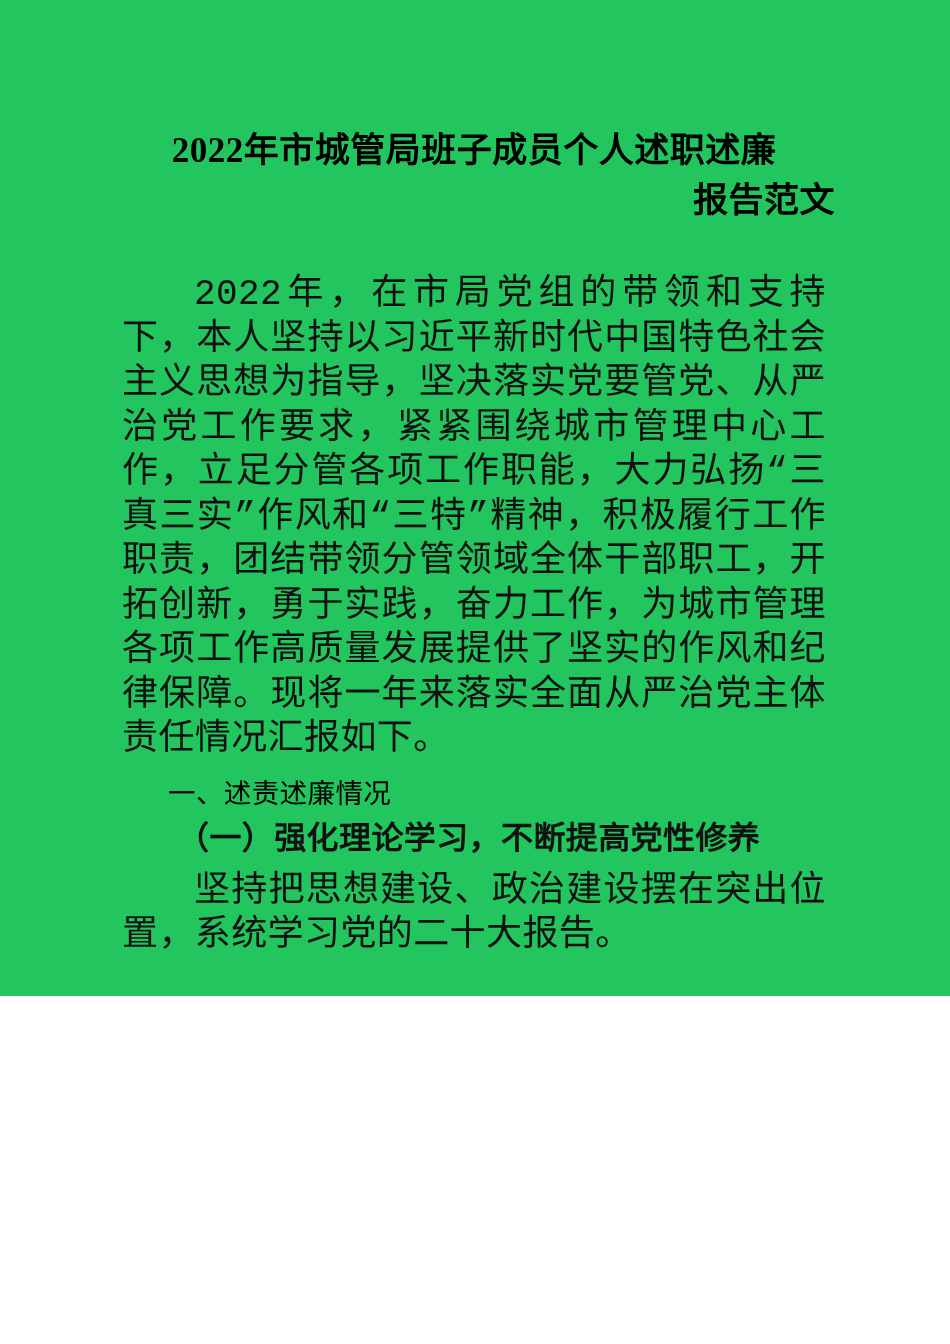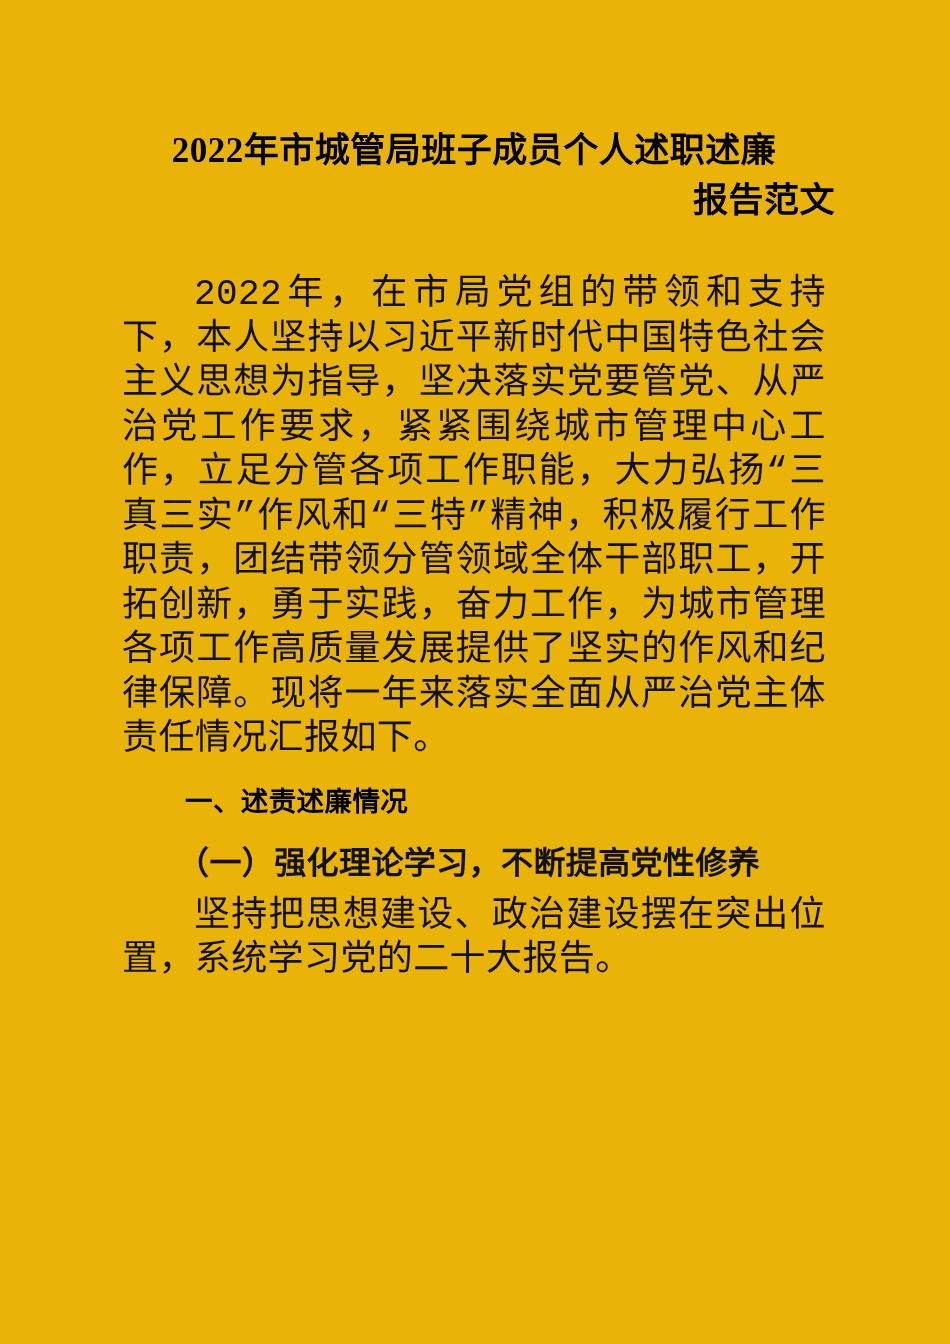--- a/index.html
+++ b/index.html
@@ -13,22 +13,22 @@
     height: 1344px;
     overflow: hidden;
     font-family: "Liberation Serif", "DejaVu Serif", serif;
     color: #000000;
     -webkit-font-smoothing: antialiased;
   }
 
   .page {
     position: relative;
     width: 950px;
-    height: 1344px;
-    background: #eab308;
+    height: 996px;
+    background: #22c55e;
     box-sizing: border-box;
   }
 
   .content {
     position: absolute;
     left: 113px;
     top: 0;
     width: 722px;
   }
 
@@ -55,23 +55,23 @@
     text-align: justify;
     text-justify: inter-ideograph;
     letter-spacing: 0.4px;
     color: #111111;
   }
 
   .para-gap-top { margin-top: 47px; }
 
   
   .heading-1 {
-    margin: 17px;
+    margin: 0;
     font-family: "Liberation Sans", "DejaVu Sans", sans-serif;
-    font-weight: 700;
+    font-weight: 400;
     font-size: 27.5px;
     line-height: 44.5px;
     text-indent: 2em;
     letter-spacing: 0.4px;
     color: #000000;
   }
 
   
   .heading-2 {
     margin: 0;

